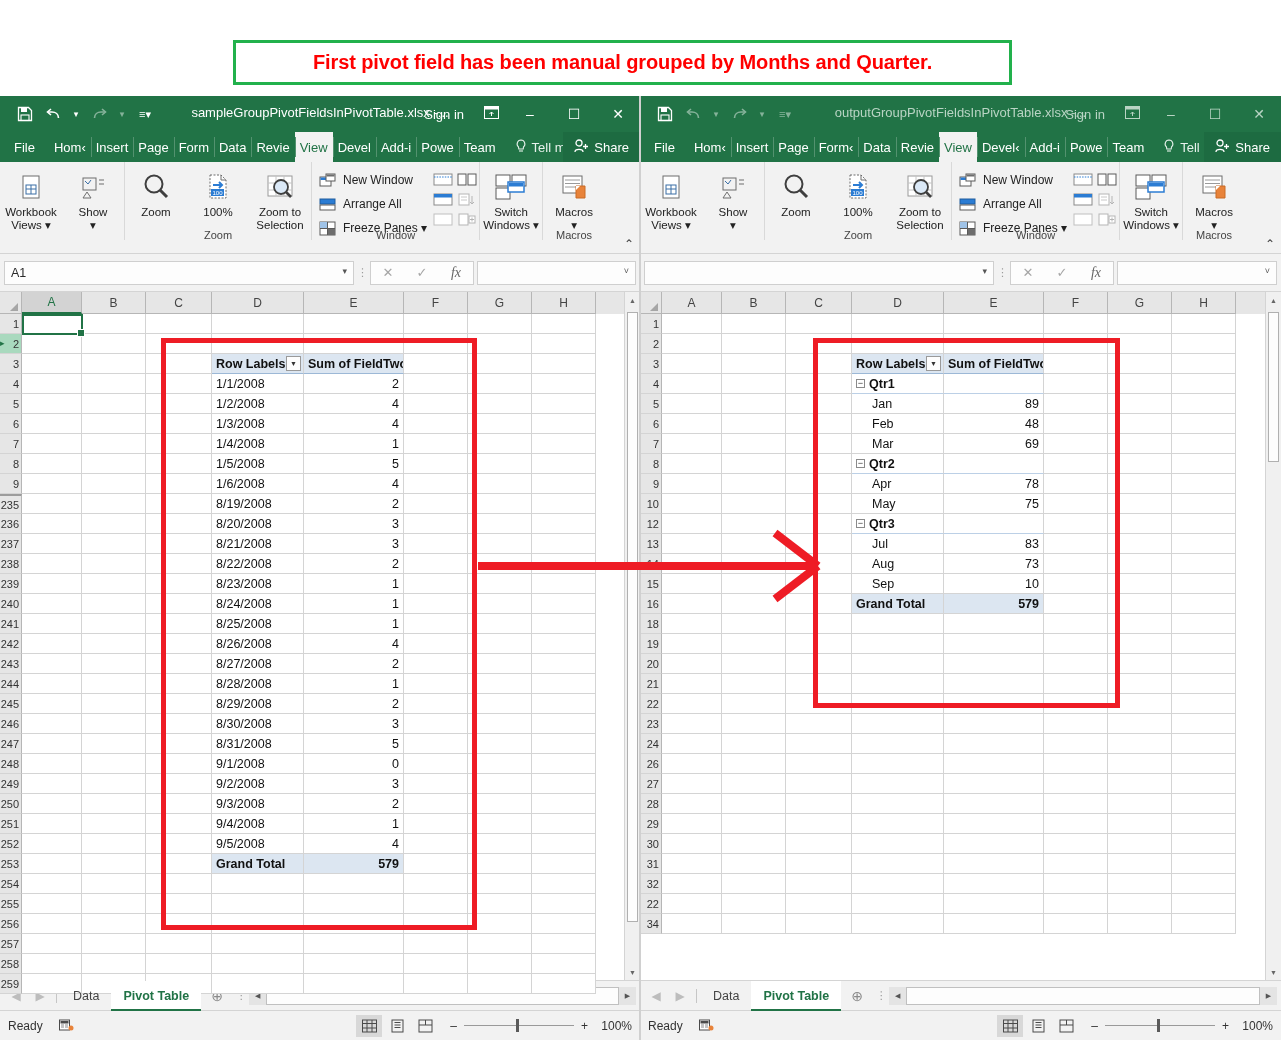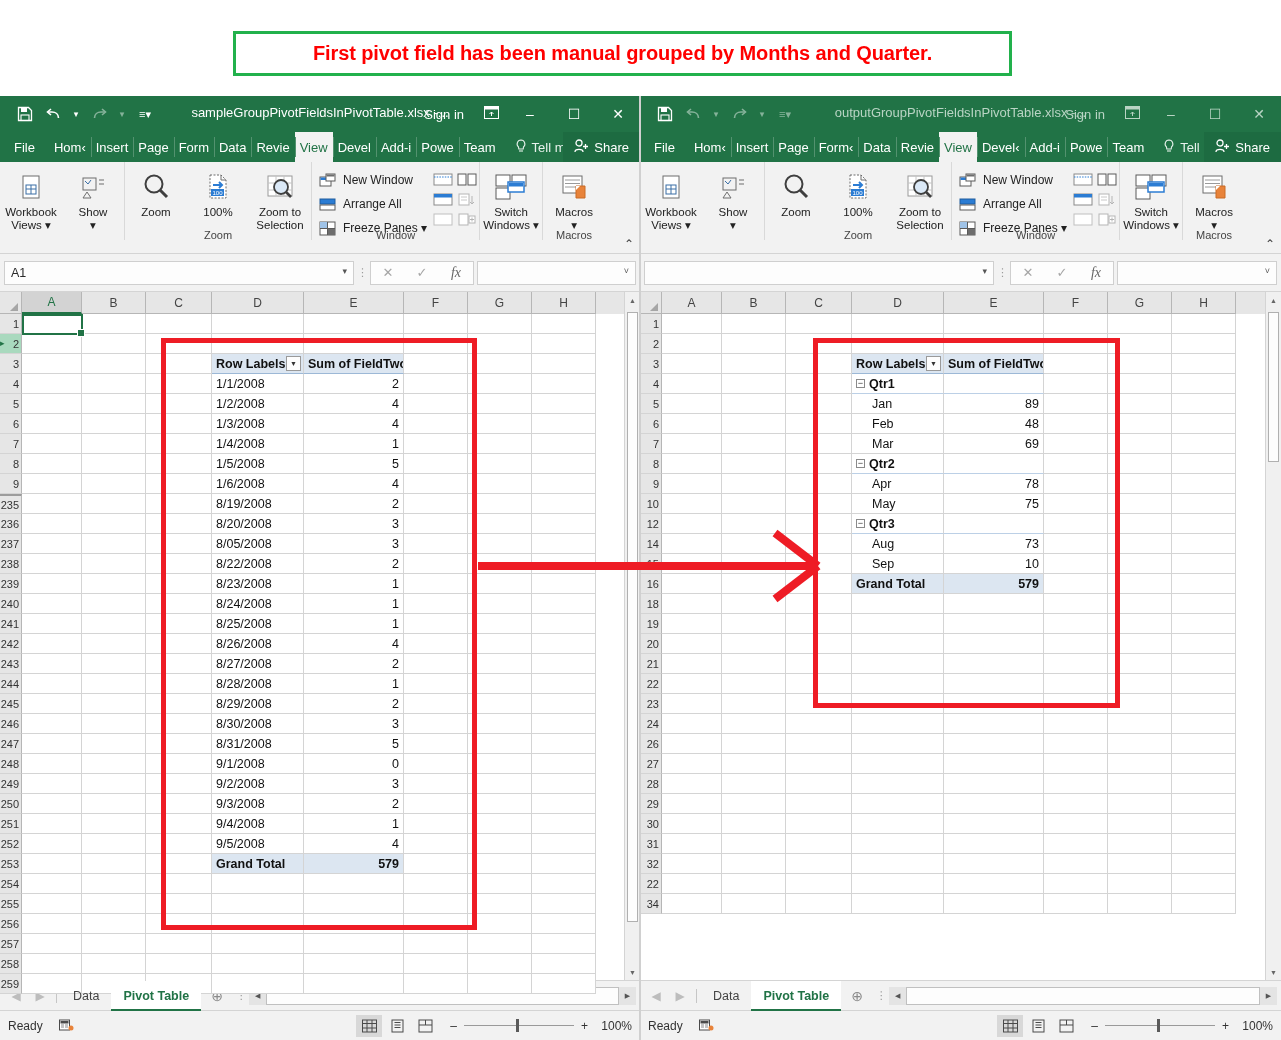--- a/index.html
+++ b/index.html
@@ -5,21 +5,21 @@
   * { box-sizing: border-box; margin: 0; padding: 0; }
   body {
     width: 1281px; height: 1040px;
     font-family: "Liberation Sans", sans-serif;
     background: #ffffff;
     overflow: hidden;
     position: relative;
   }
 
   
-  #banner-wrap { position:absolute; left:0; top:7px; width:1281px; height:96px; background:#fff; }
+  #banner-wrap { position:absolute; left:0; top:16px; width:1281px; height:96px; background:#fff; }
   #banner {
     position:absolute; left:233px; top:24px; width:779px; height:45px;
     border:3px solid #22b14c; background:#ffffff;
     display:flex; align-items:center; justify-content:center;
   }
   #banner-text {
     color:#ff0000; font-weight:bold; font-size:20px;
     font-family:"Liberation Sans", sans-serif; white-space:nowrap; letter-spacing:-0.1px;
   }
 
@@ -638,21 +638,21 @@
           <span class="gcell" style="width:64px"></span>
         </div>
         <div class="grow">
           <span class="rh">
             <span>237</span>
           </span>
           <span class="gcell" style="width:60px"></span>
           <span class="gcell" style="width:64px"></span>
           <span class="gcell" style="width:66px"></span>
           <span class="gcell" style="width:92px">
-            <span>8/05/2008</span>
+            <span>8/21/2008</span>
           </span>
           <span class="gcell r" style="width:100px">
             <span>3</span>
           </span>
           <span class="gcell" style="width:64px"></span>
           <span class="gcell" style="width:64px"></span>
           <span class="gcell" style="width:64px"></span>
         </div>
         <div class="grow">
           <span class="rh">
@@ -1532,20 +1532,37 @@
           </span>
           <span class="gcell r pv-q" style="width:100px">
             <span></span>
           </span>
           <span class="gcell" style="width:64px"></span>
           <span class="gcell" style="width:64px"></span>
           <span class="gcell" style="width:64px"></span>
         </div>
         <div class="grow">
           <span class="rh">
+            <span>13</span>
+          </span>
+          <span class="gcell" style="width:60px"></span>
+          <span class="gcell" style="width:64px"></span>
+          <span class="gcell" style="width:66px"></span>
+          <span class="gcell pv-ind" style="width:92px">
+            <span>Jul</span>
+          </span>
+          <span class="gcell r" style="width:100px">
+            <span>83</span>
+          </span>
+          <span class="gcell" style="width:64px"></span>
+          <span class="gcell" style="width:64px"></span>
+          <span class="gcell" style="width:64px"></span>
+        </div>
+        <div class="grow">
+          <span class="rh">
             <span>14</span>
           </span>
           <span class="gcell" style="width:60px"></span>
           <span class="gcell" style="width:64px"></span>
           <span class="gcell" style="width:66px"></span>
           <span class="gcell pv-ind" style="width:92px">
             <span>Aug</span>
           </span>
           <span class="gcell r" style="width:100px">
             <span>73</span>

